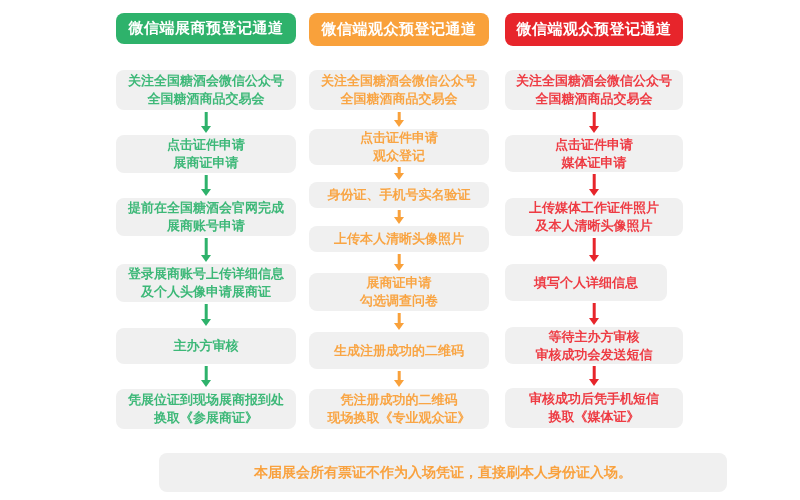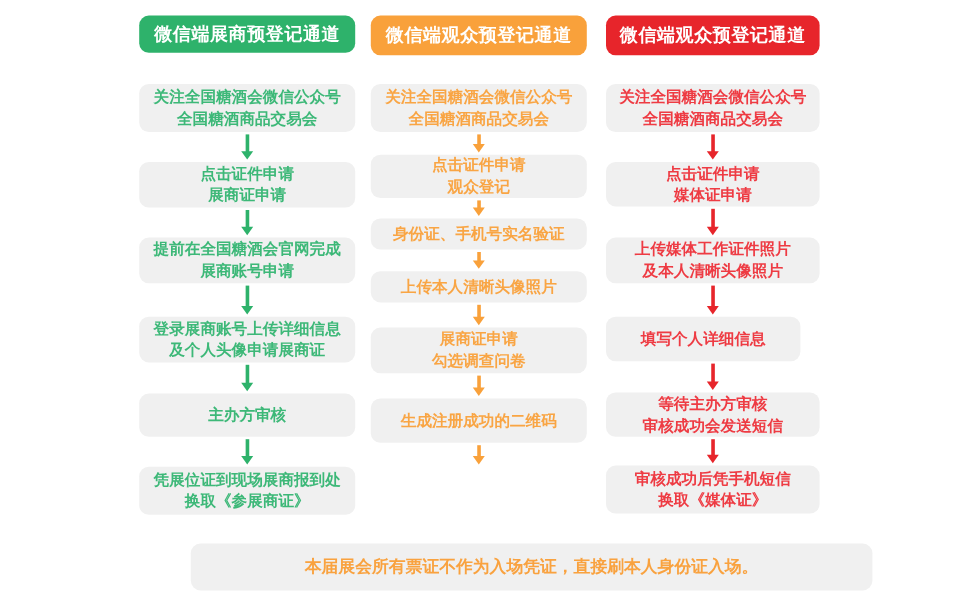--- a/index.html
+++ b/index.html
@@ -185,20 +185,24 @@
       <div class="stem"></div>
       <div class="head"></div>
     </div>
   <div class="step step1" style="left:309px; top:332px; width:180px; height:37px;">
       <span>生成注册成功的二维码</span>
     </div>
   <div class="arrow arrow1" style="left:393px; top:371px; height:16px;">
       <div class="stem"></div>
       <div class="head"></div>
     </div>
+  <div class="step step1" style="left:309px; top:389px; width:180px; height:40px;">
+      <span>凭注册成功的二维码
+现场换取《专业观众证》</span>
+    </div>
 
   <div class="header-badge badge2" style="left:505px; top:13px; width:178px; height:33px;">
     <span>微信端观众预登记通道</span>
   </div>
   <div class="step step2" style="left:505px; top:70px;  width:178px; height:40px;">
       <span>关注全国糖酒会微信公众号
 全国糖酒商品交易会</span>
     </div>
   <div class="arrow arrow2" style="left:588px; top:112px; height:21px;">
       <div class="stem"></div>

